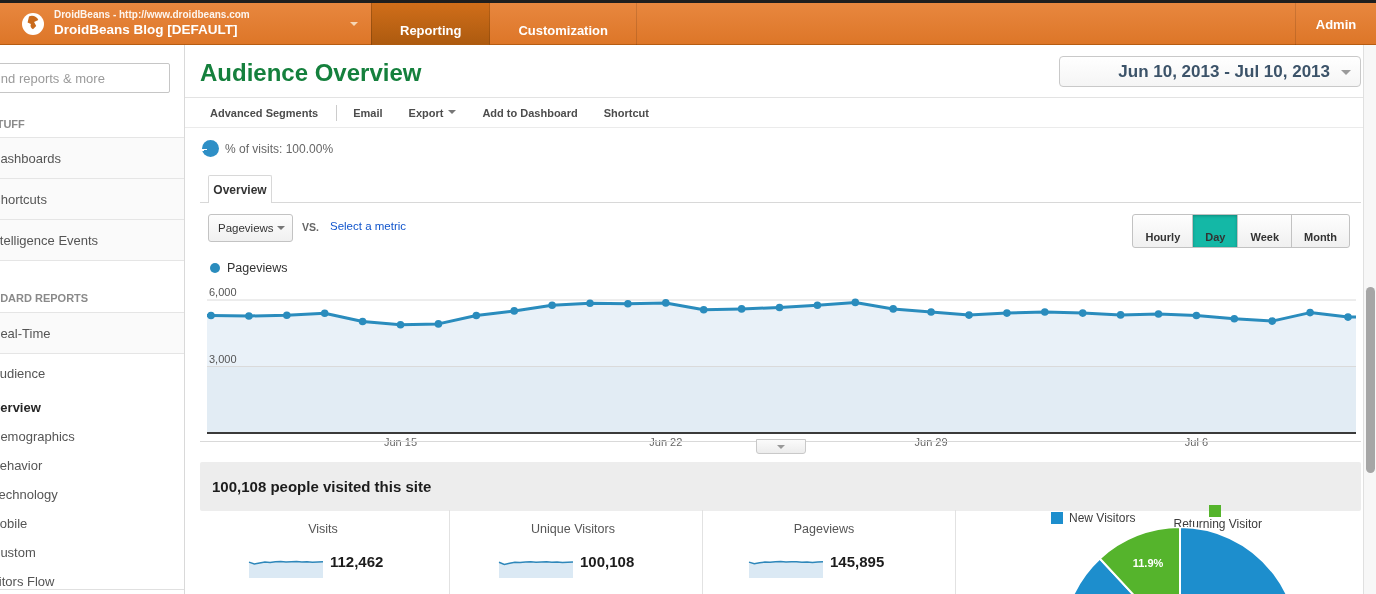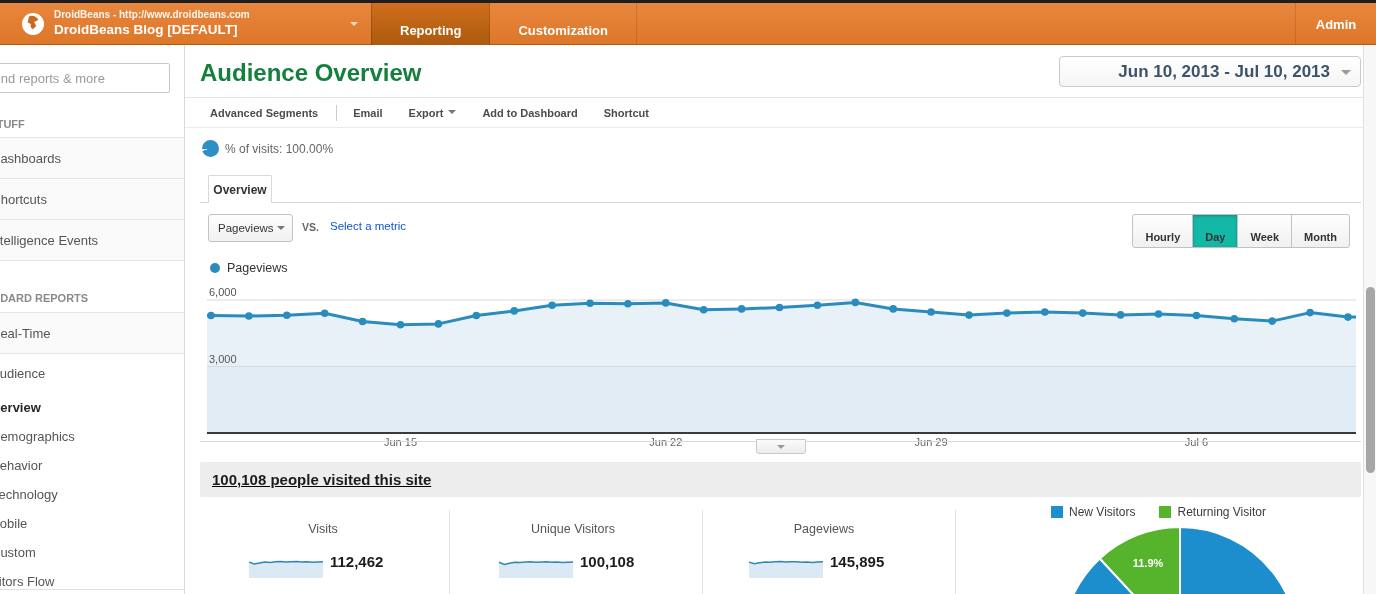--- a/index.html
+++ b/index.html
@@ -90,31 +90,31 @@
   .seg button.active { background:#14b8a6; box-shadow:inset 0 1px 3px rgba(0,0,0,.25); }
   .legend-row { position:absolute; left:25px; top:216px; display:flex; align-items:center; }
   .legend-dot { width:10px; height:10px; border-radius:50%; background:#2a8cbd; }
   .legend-lab { margin-left:7px; font-size:12.5px; color:#333; }
   .chart-wrap { position:absolute; left:15px; top:240px; width:1160px; height:172px; }
   .collapse-line { position:absolute; left:15px; right:2px; top:396px; height:1px; background:#d9d9d9; }
   .collapse-btn { position:absolute; left:571px; top:394px; width:50px; height:15px; z-index:2;
                   border:1px solid #c9c9c9; border-radius:0 0 3px 3px; background:linear-gradient(#fbfbfb,#ececec);
                   display:flex; align-items:center; justify-content:center; cursor:pointer; }
   .collapse-btn .tri { width:0; height:0; border:4px solid transparent; border-top-color:#999; margin-top:4px; }
-  .people-bar { position:absolute; left:15px; right:2px; top:417px; height:35px; background:#ededed;
-                border-radius:2px; display:flex; align-items:center; padding-left:12px;text-decoration:underline; }
+  .people-bar { position:absolute; left:15px; right:2px; top:417px; height:49px; background:#ededed;
+                border-radius:2px; display:flex; align-items:center; padding-left:12px; }
   .people-txt { font-size:15px; font-weight:bold; color:#1c1c1c; }
   .vsep { position:absolute; top:465px; height:84px; width:1px; background:#e2e2e2; }
   .card-label { position:absolute; top:477px; text-align:center; font-size:12.5px; color:#555; }
   .spark { position:absolute; top:506px; width:76px; height:29px; }
   .card-value { position:absolute; top:508px; font-size:15px; font-weight:bold; color:#1c1c1c; }
   .pie-legend { position:absolute; left:866px; top:460px; display:flex; align-items:center; }
   .pl-sq { width:12px; height:12px; }
   .pl-lab { margin-left:6px; font-size:12px; color:#3c3c3c; }
-  .pl-group2 { margin-left:24px; display:flex; align-items:center; }
+  .pl-group2 { margin-left:32px; display:flex; align-items:center;flex-direction:column; }
   .pie-wrap { position:absolute; left:877px; top:482px; width:236px; height:236px; }
 
   
   .scrollbar { position:absolute; right:0; top:45px; width:13px; height:549px;
                background:#f7f7f7; border-left:1px solid #e0e0e0; }
   .sb-thumb { position:absolute; left:2px; top:242px; width:9px; height:186px; background:#a6a6a6; border-radius:5px; }
 </style>
 </head>
 <body>
 

